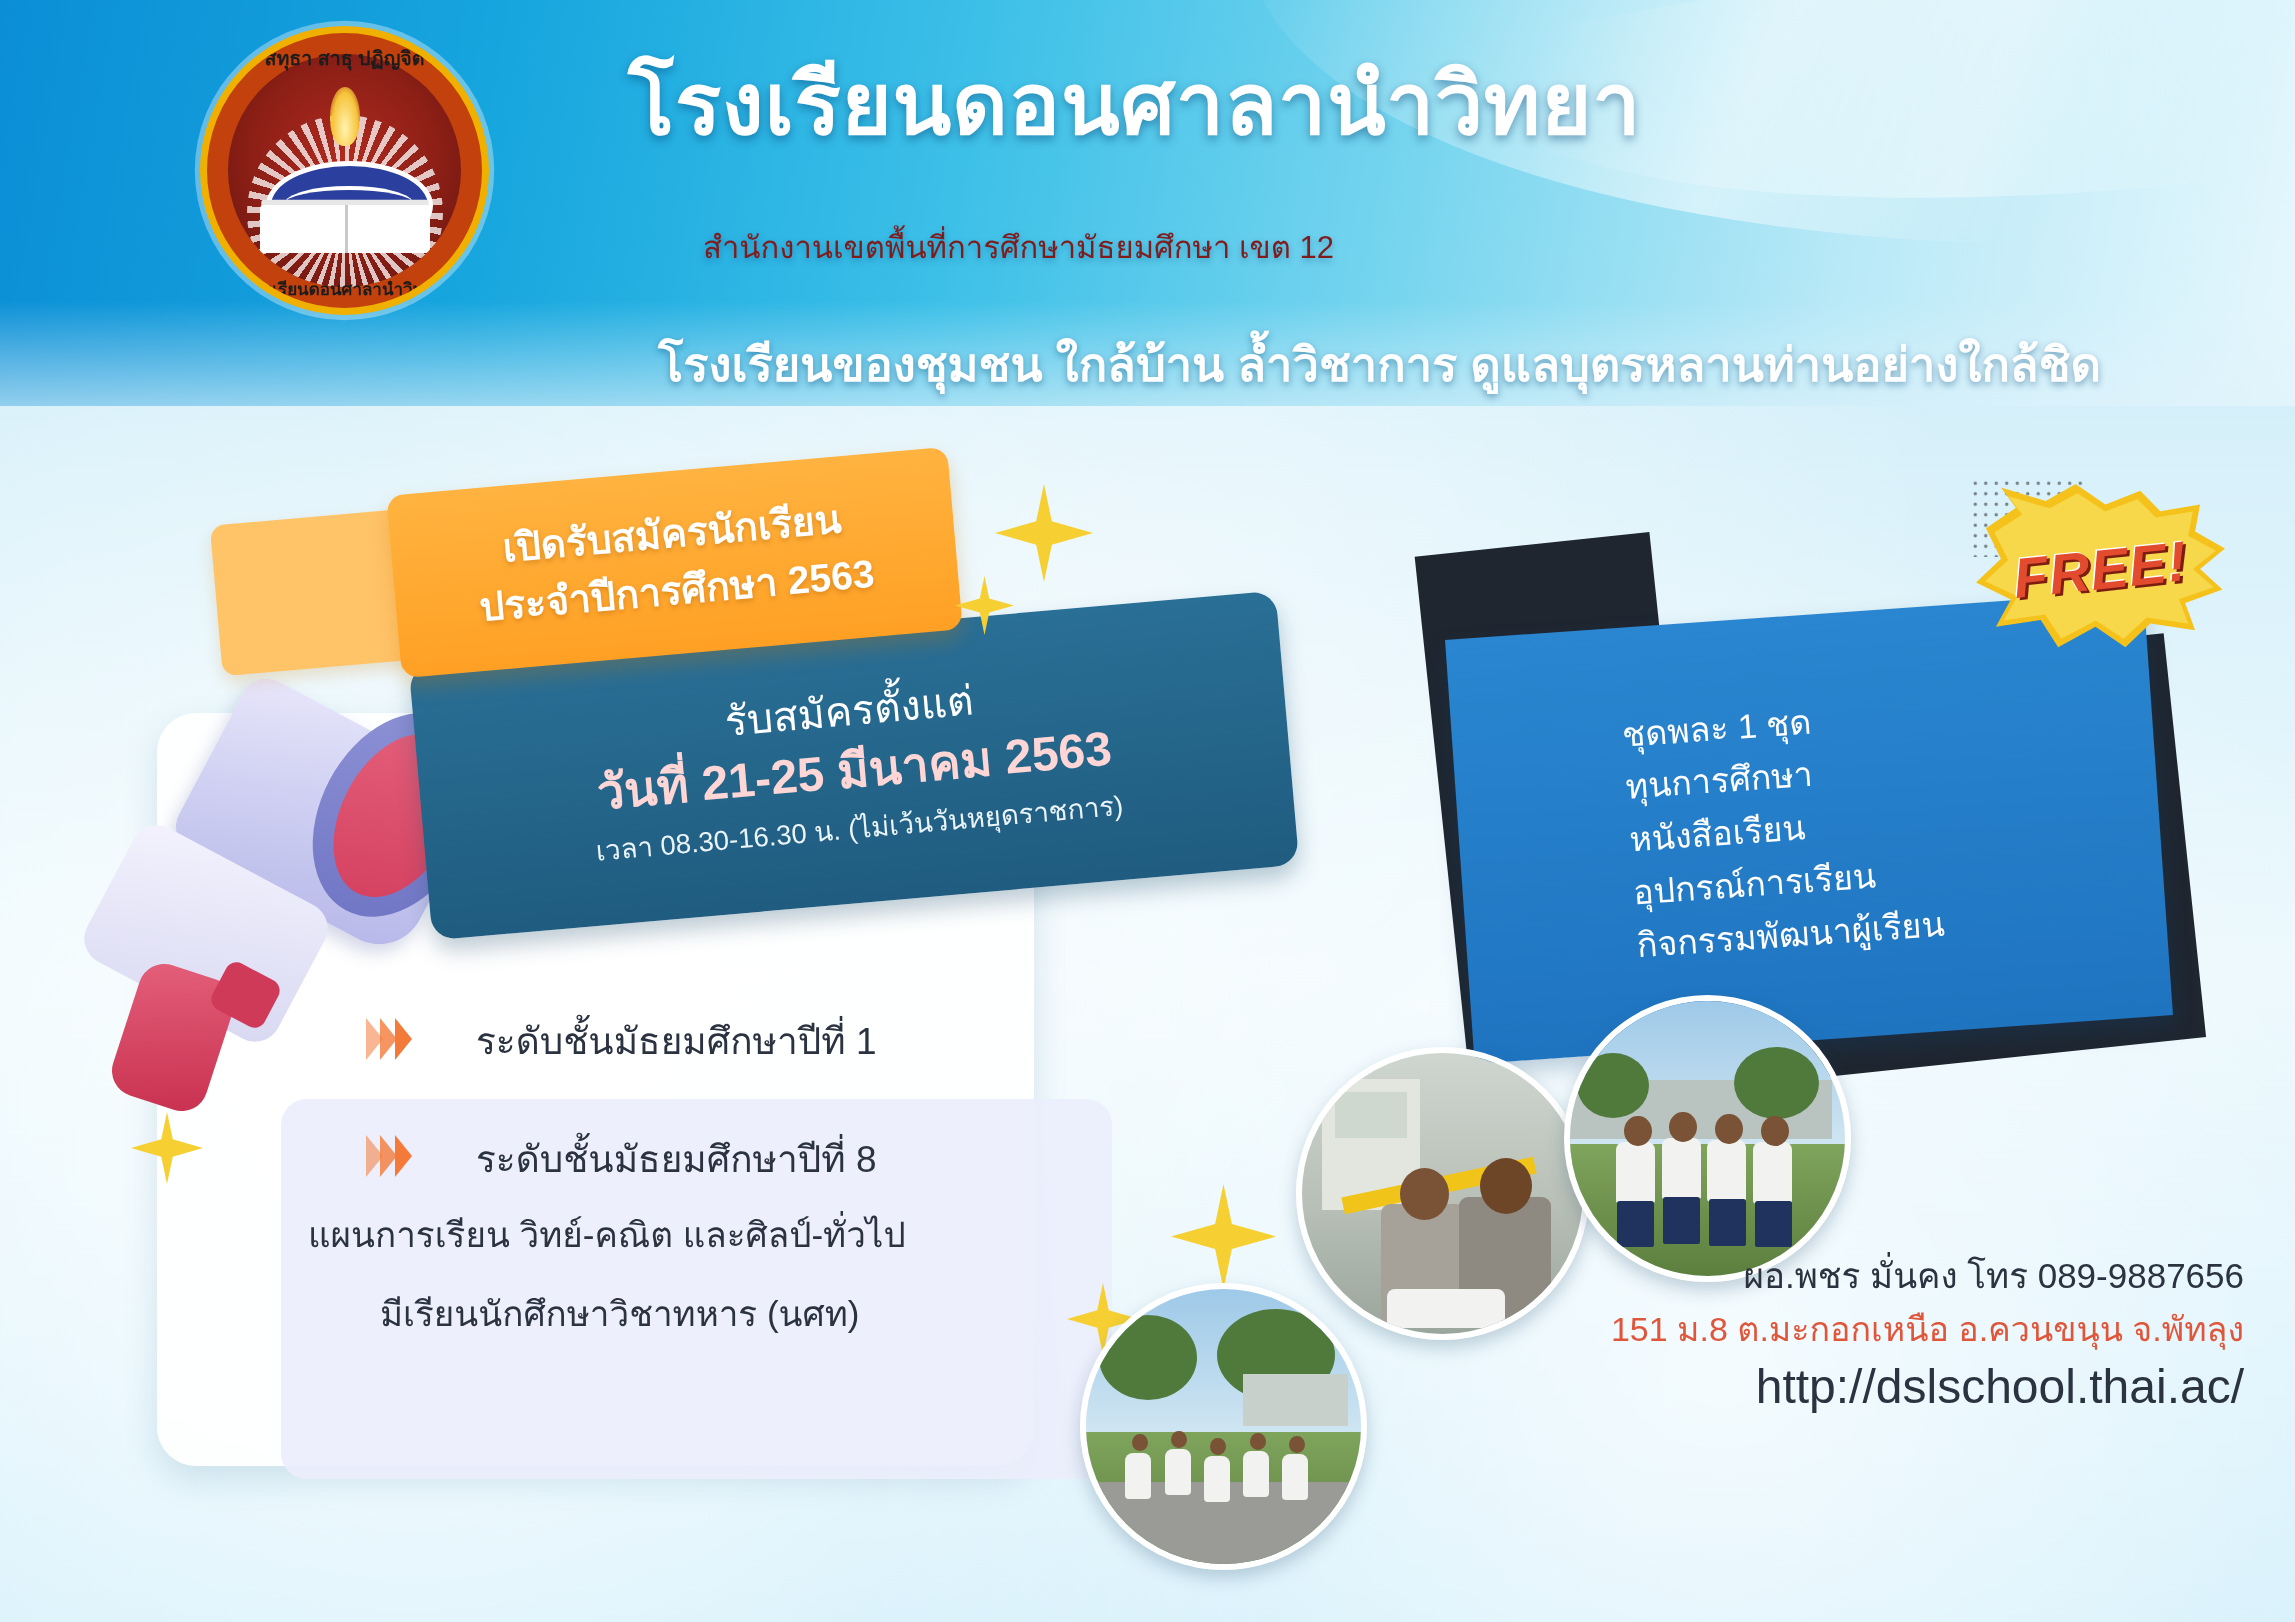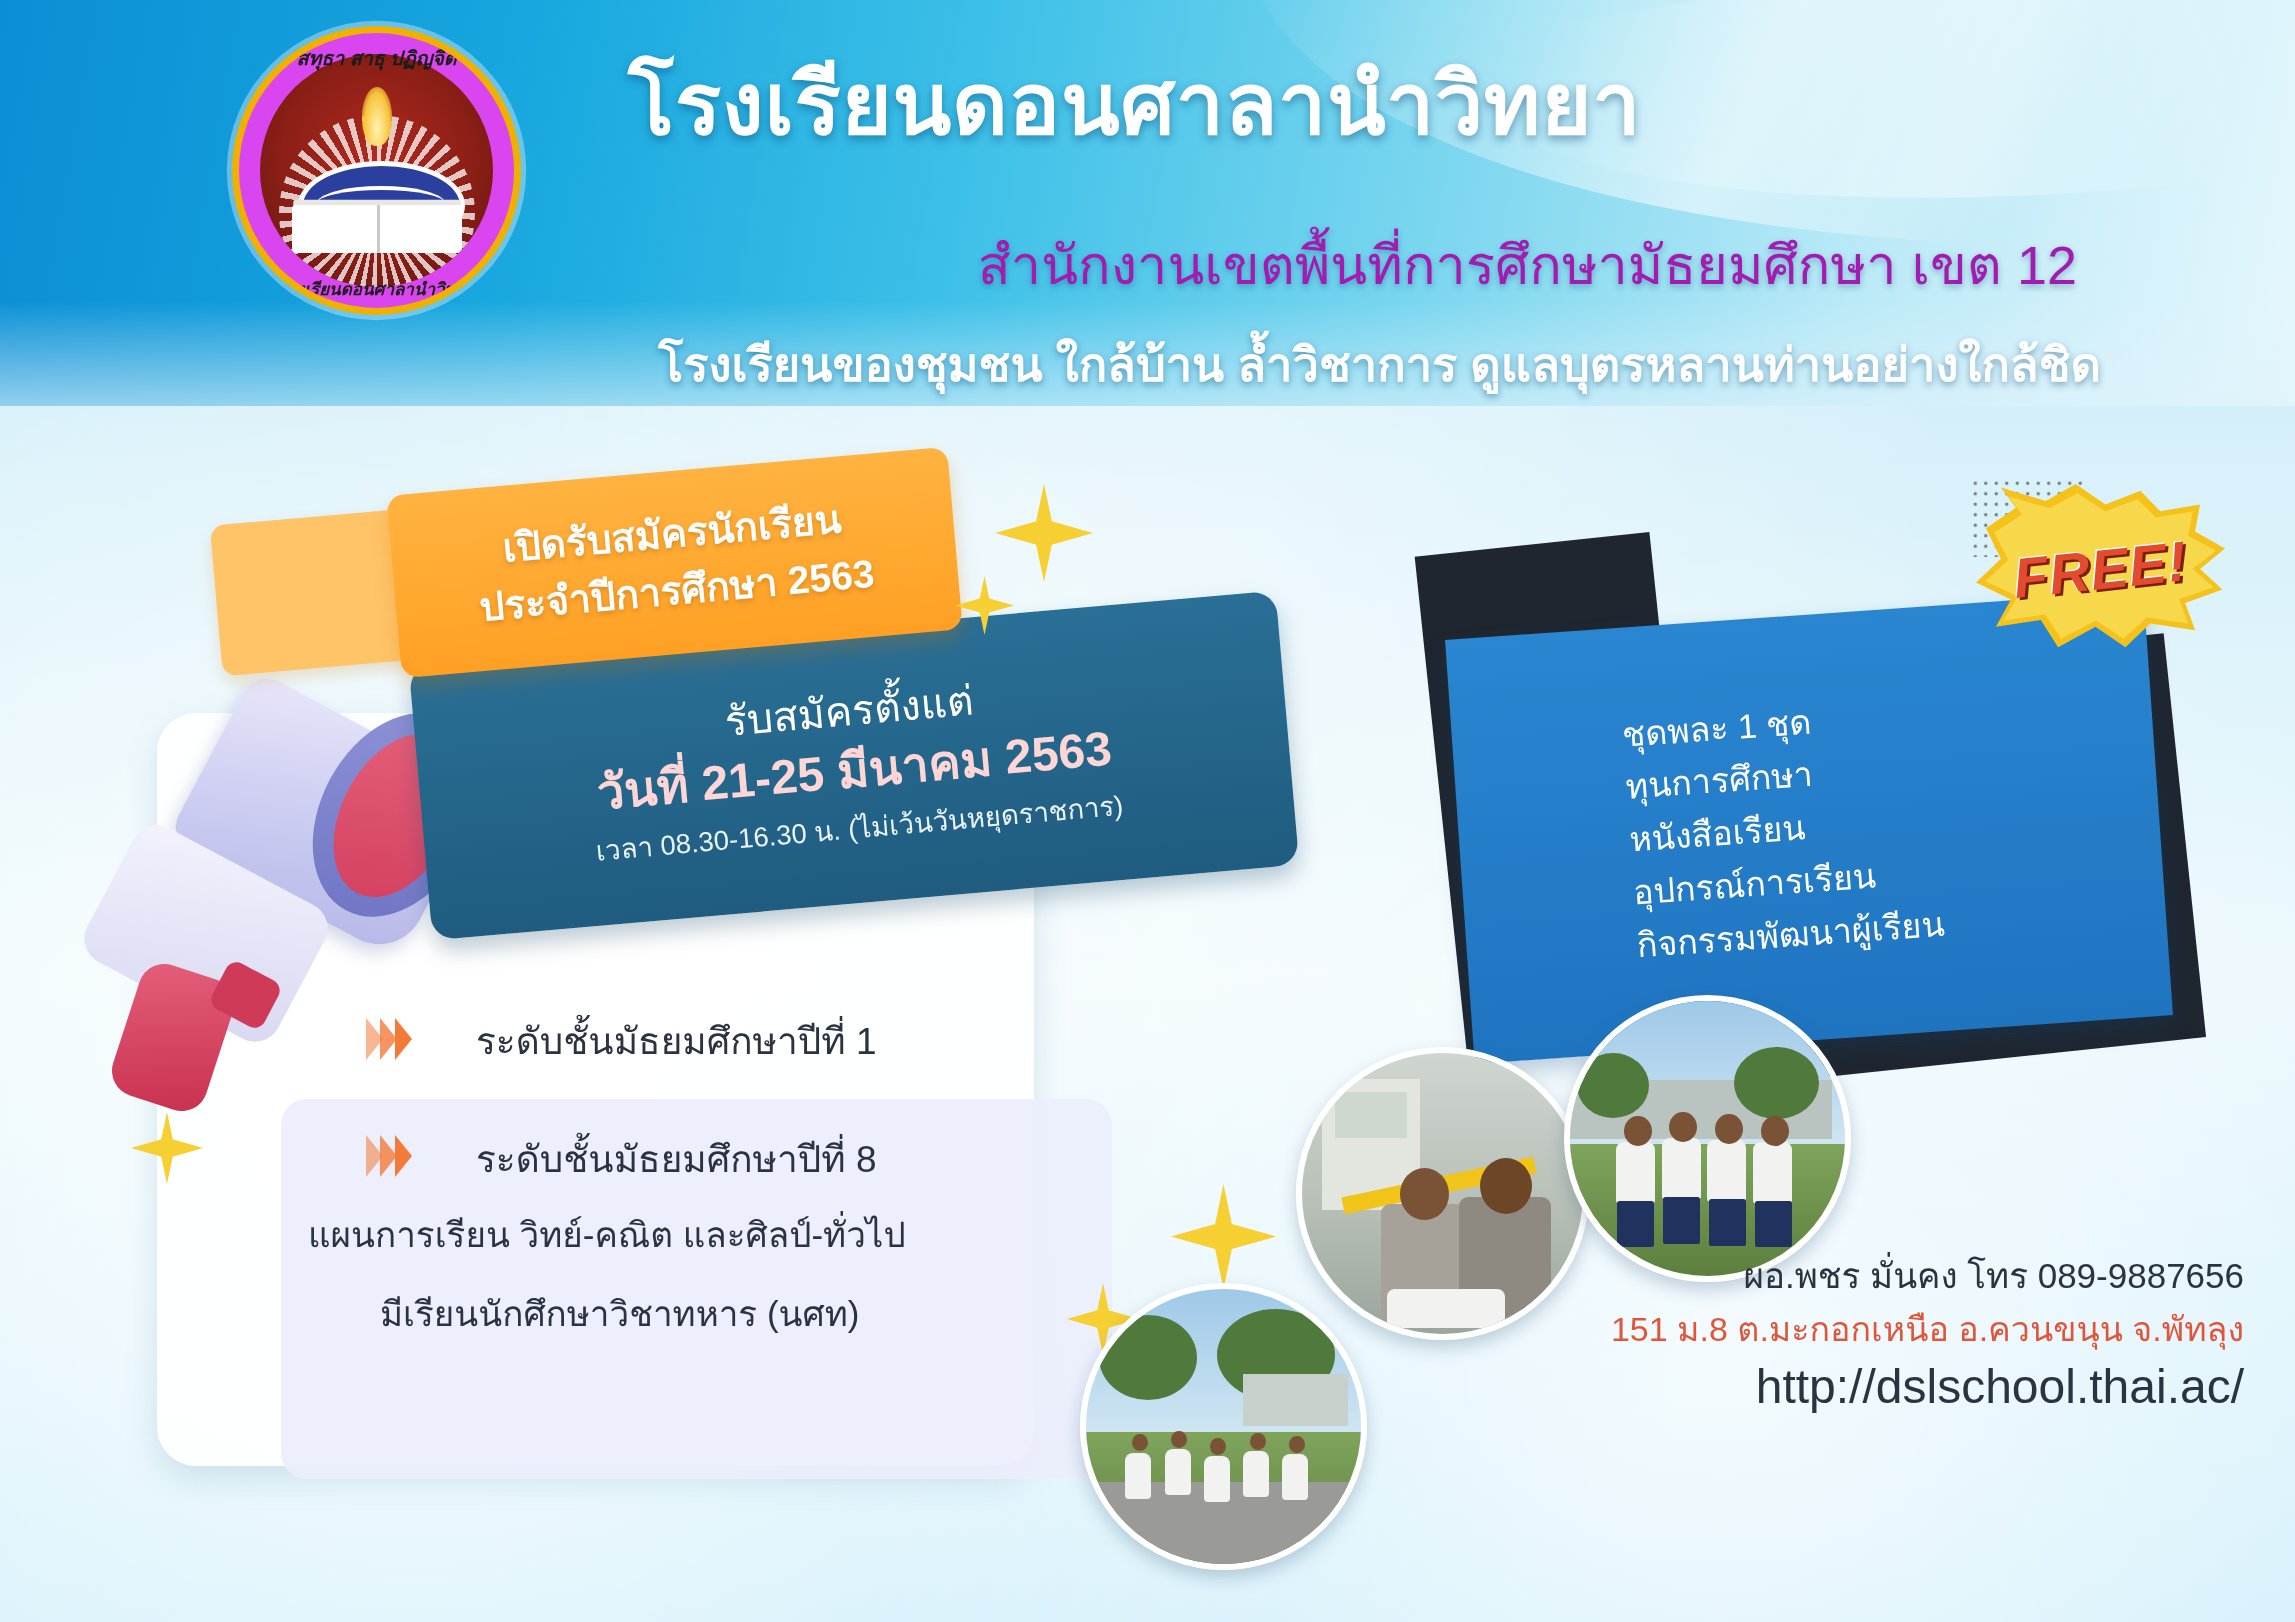--- a/index.html
+++ b/index.html
@@ -61,25 +61,24 @@
   }
   .ribbon{
     position:absolute;border-radius:50%;border:6.5px solid transparent;
   }
   .r-yellow{right:79px;top:-164px;width:916px;height:366px;border-top-color:#f6d643;transform:rotate(10deg);}
   .r-yellow2{right:39px;top:-190px;width:982px;height:393px;border-top-color:#fbe88a;transform:rotate(8deg);}
   .r-green{right:196px;top:-216px;width:883px;height:393px;border-top-color:#7ec9a8;transform:rotate(12deg);}
 
   
   .logo{
-    position:absolute;left:232px;top:26px;width:275px;height:275px;border-radius:50%;
-    background:#d946ef;border:7.9px solid #f0b000;
+    position:absolute;left:200px;top:26px;width:275px;height:275px;border-radius:50%;
+    background:#c2410c;border:7.9px solid #f0b000;
     box-shadow:0 0 0 5.2px rgba(255,255,255,.35);
     overflow:hidden;
-    font-style:italic;
   }
   .logo-inner{
     position:absolute;left:21px;top:21px;right:21px;bottom:21px;border-radius:50%;
     background:radial-gradient(circle at 50% 45%, #b02a1f 0%, #8c1f16 55%, #5e140e 100%);
     overflow:hidden;
   }
   .logo-rays{
     position:absolute;left:50%;top:26%;width:196px;height:196px;margin-left:-98px;
     background:repeating-conic-gradient(#fff 0deg 4deg, transparent 4deg 9deg);
     border-radius:50%;opacity:.75;
@@ -115,23 +114,22 @@
 
   
   .h-title{
     position:absolute;left:628px;top:59px;width:1440px;
     color:#ffffff;font-size:86px;font-weight:bold;letter-spacing:0.7px;
     text-shadow:0 3.9px 9.2px rgba(0,60,110,.45);
     line-height:1.05;
   }
   .h-sub{
     position:absolute;left:703px;top:222px;width:1374px;
-    color:#a21caf;font-size:54px;
+    color:#7f1d1d;font-size:31px;
     text-shadow:0 2.6px 6.5px rgba(0,60,110,.35);
-    text-align:right;
   }
   .h-slogan{
     position:absolute;left:658px;top:327px;width:1472px;
     color:#ffffff;font-size:47px;font-weight:bold;
     text-shadow:0 3.3px 7.9px rgba(0,70,120,.45);
   }
 
   
   .white-card{
     position:absolute;left:157px;top:713px;width:877px;height:753px;

